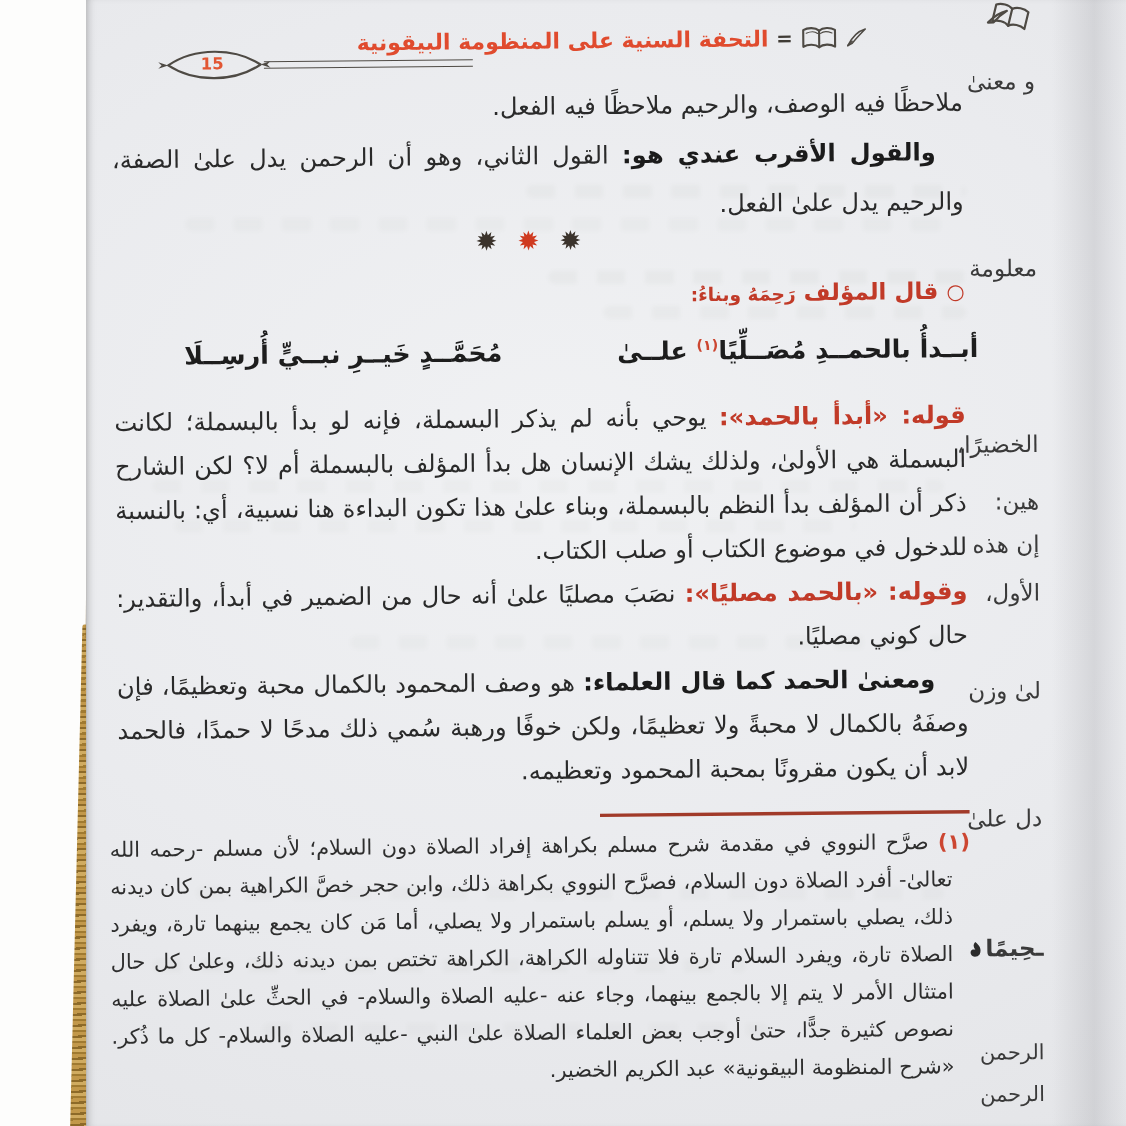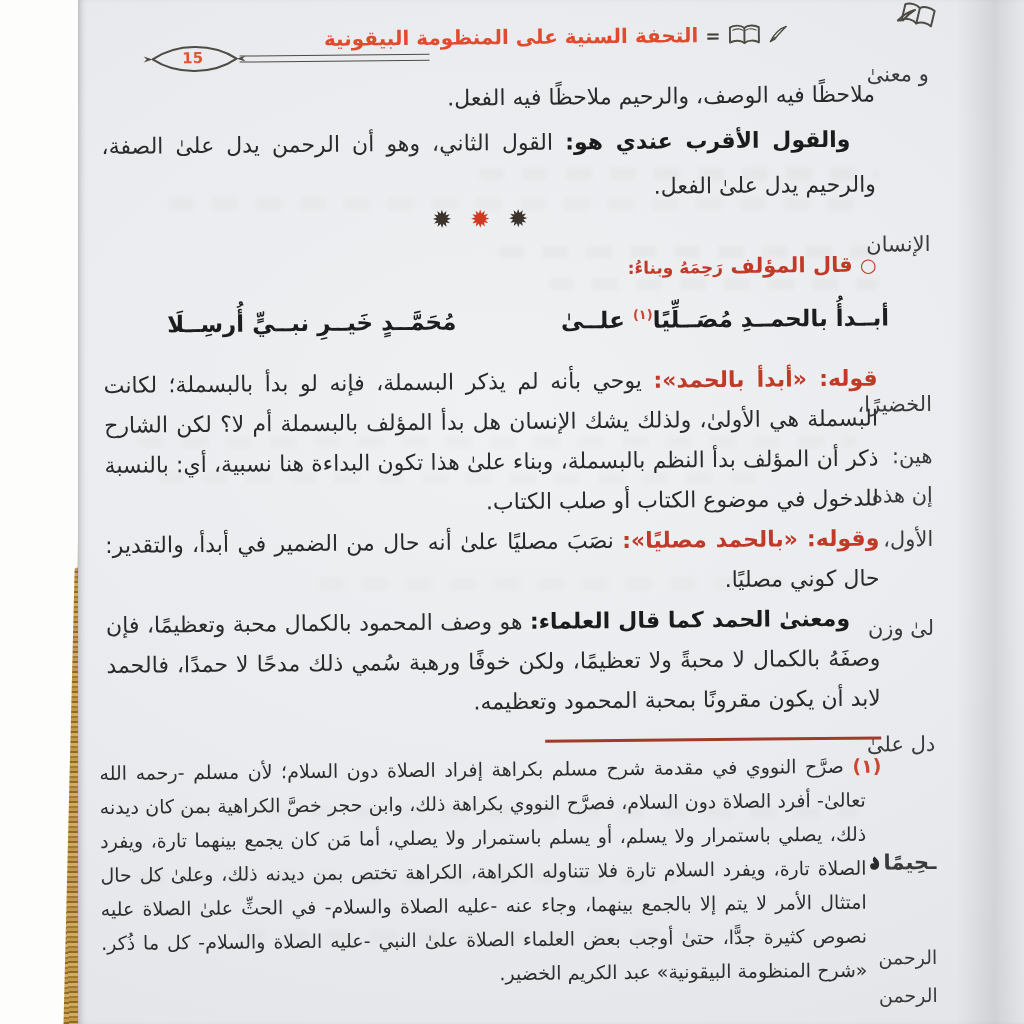--- a/index.html
+++ b/index.html
@@ -73,21 +73,21 @@
     position:absolute;top:740px;right:146px;width:336px;height:2.5px;background:#a13a29;
   }
   .footnote{
     position:absolute;top:752px;right:146px;left:96px;text-align:justify;
     font-size:19px;line-height:34px;color:#2e2e2e;
     padding-right:16px;text-indent:-16px;
   }
   .fn-marker{color:#cc4631;font-weight:bold;}
   
   .frag{
-    position:absolute;right:92px;white-space:nowrap;font-size:21px;color:#3a3a3a;text-align:right;
+    position:absolute;right:80px;white-space:nowrap;font-size:21px;color:#3a3a3a;text-align:right;
   }
   .frag-small{font-size:19px;}
   .frag .flourish{display:inline-block;vertical-align:middle;margin-right:2px;}
   
   .ghost{
     position:absolute;height:12px;border-radius:6px;
     background:repeating-linear-gradient(90deg,rgba(98,108,88,.55) 0 26px,rgba(98,108,88,0) 26px 44px);
     filter:blur(2px);opacity:.07;pointer-events:none;
   }
 </style>
@@ -185,21 +185,21 @@
     </div>
 
     <div class="separator"></div>
 
     <div class="footnote">
       <span class="fn-marker">(١)</span>
       <span>صرَّح النووي في مقدمة شرح مسلم بكراهة إفراد الصلاة دون السلام؛ لأن مسلم -رحمه الله تعالىٰ- أفرد الصلاة دون السلام، فصرَّح النووي بكراهة ذلك، وابن حجر خصَّ الكراهية بمن كان ديدنه ذلك، يصلي باستمرار ولا يسلم، أو يسلم باستمرار ولا يصلي، أما مَن كان يجمع بينهما تارة، ويفرد الصلاة تارة، ويفرد السلام تارة فلا تتناوله الكراهة، الكراهة تختص بمن ديدنه ذلك، وعلىٰ كل حال امتثال الأمر لا يتم إلا بالجمع بينهما، وجاء عنه -عليه الصلاة والسلام- في الحثِّ علىٰ الصلاة عليه نصوص كثيرة جدًّا، حتىٰ أوجب بعض العلماء الصلاة علىٰ النبي -عليه الصلاة والسلام- كل ما ذُكر. «شرح المنظومة البيقونية» عبد الكريم الخضير.</span>
     </div>
 
     <div class="frag" style="top:66px;">و معنىٰ</div>
-    <div class="frag" style="top:236px;">الإنسان</div>
+    <div class="frag" style="top:236px;">معلومة</div>
     <div class="frag" style="top:396px;">الخضيرًا،</div>
     <div class="frag" style="top:448px;">هين:</div>
     <div class="frag" style="top:487px;">إن هذه</div>
     <div class="frag" style="top:531px;">الأول،</div>
     <div class="frag" style="top:620px;margin-left:41px;">لىٰ وزن</div>
     <div class="frag" style="top:736px;">دل علىٰ</div>
     <div class="frag" style="top:854px;font-weight:bold;"><span>ـحِيمًا</span><svg class="flourish" width="14" height="16" viewBox="0 0 14 16">
           <path d="M7 1 C11 4 13 8 11 12 C9 15 4 15 3 12 C2 9 4 7 7 8 C5 5 5 3 7 1 Z" fill="#2b2b2b"></path>
         </svg></div>
     <div class="frag frag-small" style="top:950px;">الرحمن</div>

